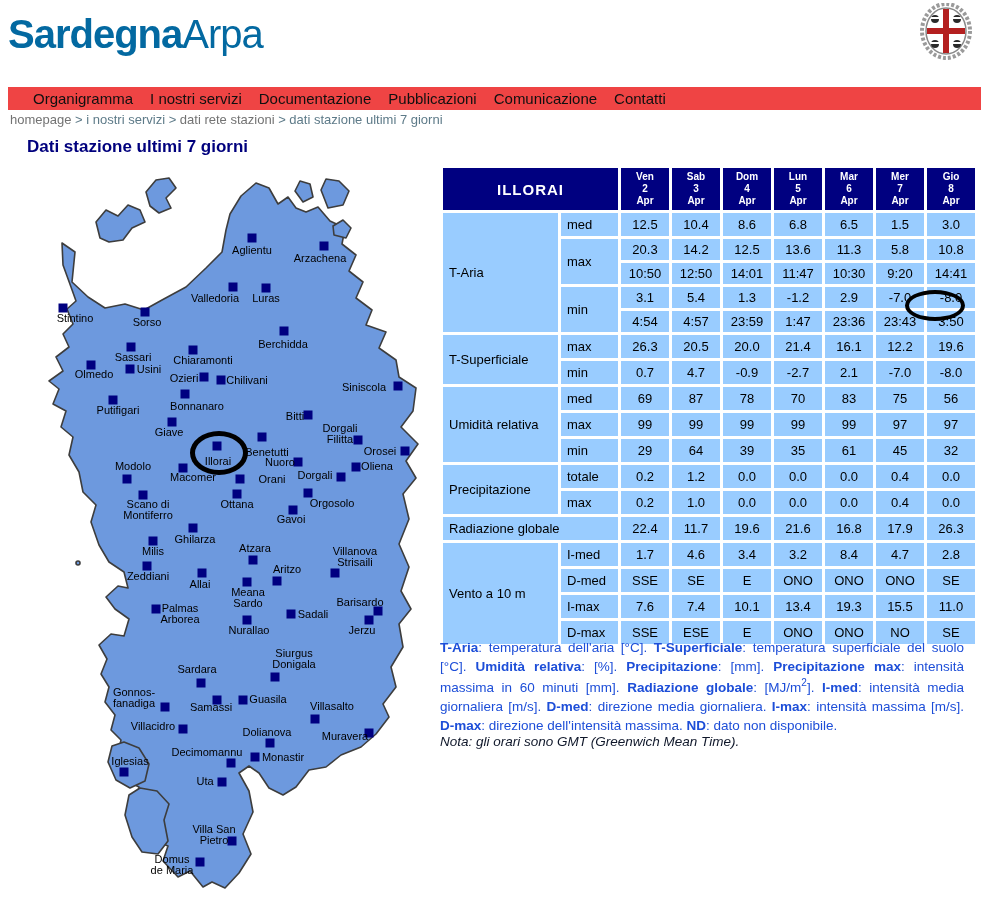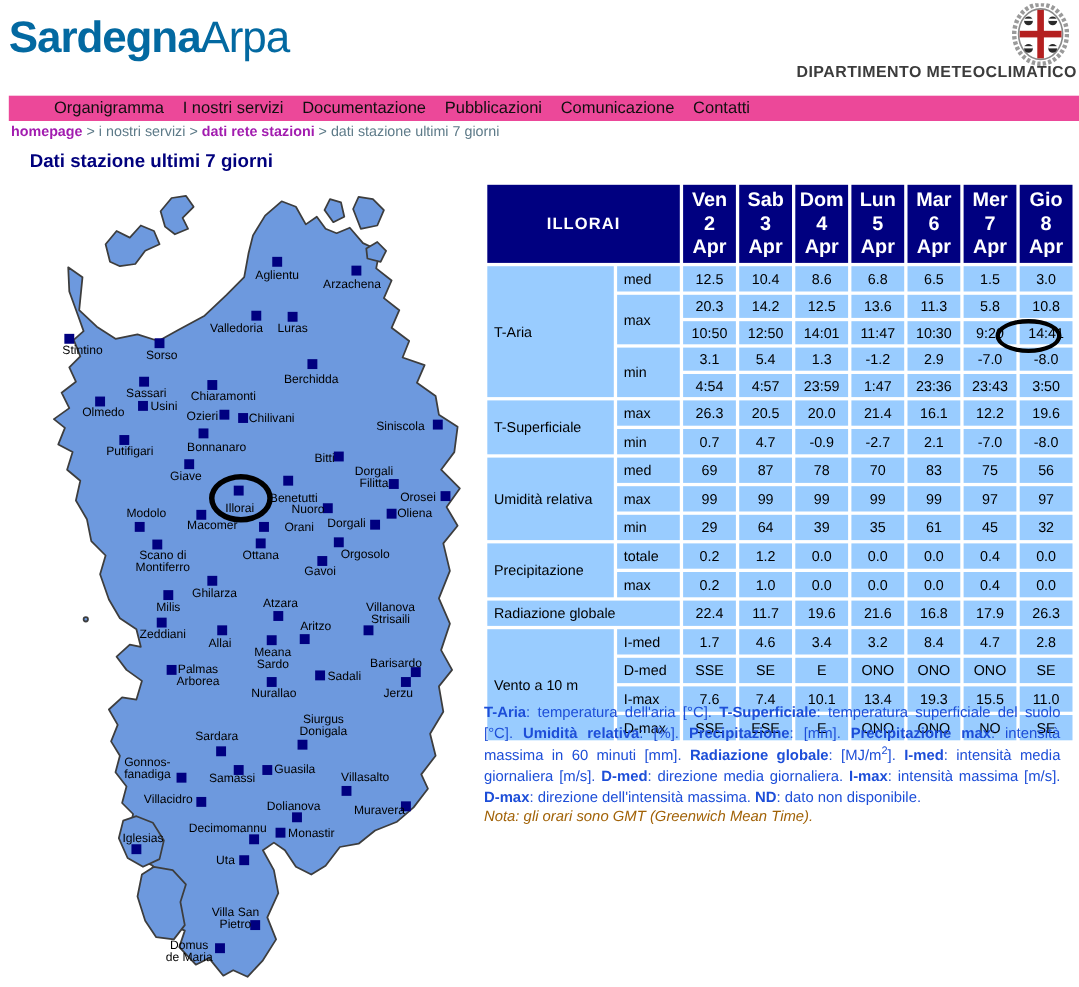--- a/index.html
+++ b/index.html
@@ -6,50 +6,50 @@
   body{width:981px;font-family:"Liberation Sans",sans-serif;}
   #page{position:relative;width:981px;height:897px;background:#fff;overflow:hidden;}
 
   .logo{position:absolute;left:8px;top:12px;font-size:40px;color:#0369a1;letter-spacing:-1px;}
   .logo .lb{font-weight:700;}
   .logo .ll{font-weight:400;}
 
   .emblem{position:absolute;left:920px;top:3px;}
   .dept{position:absolute;right:2px;top:58px;font-size:14.5px;font-weight:700;color:#3c3c3c;letter-spacing:.4px;}
 
-  .navbar{position:absolute;left:8px;top:87px;width:973px;height:23px;background:#ec4899;
-          display:flex;align-items:center;gap:17px;padding-left:41px;box-sizing:border-box;
+  .navbar{position:absolute;left:8px;top:87px;width:973px;height:23px;background:#ef4444;
+          display:flex;align-items:center;gap:17px;padding-left:25px;box-sizing:border-box;
           font-size:15px;color:#101010;}
   .nav-item{cursor:pointer;white-space:nowrap;}
 
   .breadcrumb{position:absolute;left:10px;top:112px;font-size:13px;color:#5d7a88;}
   .bc-item{cursor:pointer;}
-  .bc-item.bold{font-weight:700;color:#a21caf;}
+  .bc-item.bold{font-weight:400;color:#737373;}
   .bc-sep{color:#5d7a88;}
 
   .page-title{position:absolute;left:27px;top:137px;font-size:17px;font-weight:700;color:#00007d;}
 
   .map-svg{position:absolute;left:20px;top:170px;}
   .map-svg text{font-family:"Liberation Sans",sans-serif;font-size:11px;fill:#000;cursor:pointer;}
 
   table.data{position:absolute;left:440px;top:165px;border-collapse:separate;border-spacing:3px;}
   table.data th{background:#000080;color:#fff;font-weight:700;}
   table.data td{background:#99CCFF;font-size:13px;height:21px;color:#000;}
   th.station{font-size:15px;letter-spacing:1px;width:161px;}
-  th.day{width:48px;font-size:18px;line-height:1.2;padding:3px 0;text-align:center;}
+  th.day{width:48px;font-size:10px;line-height:1.2;padding:3px 0;text-align:center;}
   td.lbl{text-align:left;padding-left:6px;margin-left:46px;}
   td.group{width:108px;}
   td.sub{width:50px;}
   td.val{width:48px;text-align:center;padding:0;}
 
   .legend{position:absolute;left:440px;top:638px;width:524px;font-size:13.5px;line-height:1.42;
           text-align:justify;color:#1d4ed8;}
   .legend .b{font-weight:700;}
   .legend sup{font-size:10px;}
-  .note{position:absolute;left:440px;top:734px;width:524px;font-size:13.5px;font-style:italic;color:#a16207;}
+  .note{position:absolute;left:440px;top:734px;width:524px;font-size:13.5px;font-style:italic;color:#0f172a;}
 
   .annot{position:absolute;border:4px solid #000;border-radius:50%;box-sizing:border-box;background:transparent;}
   #annot-table{left:905px;top:290px;width:60px;height:31px;}
   #annot-map{left:190px;top:431px;width:58px;height:44px;border-width:5px;}
 </style>
 </head>
 <body>
 
 <div id="page">
 
@@ -62,21 +62,20 @@
     <rect x="7" y="25" width="38" height="6" fill="#b42020"></rect>
     <circle cx="15" cy="16" r="4" fill="#2a2a2a"></circle>
       <rect x="11" y="14" width="8" height="2" fill="#fff"></rect>
     <circle cx="37" cy="16" r="4" fill="#2a2a2a"></circle>
       <rect x="33" y="14" width="8" height="2" fill="#fff"></rect>
     <circle cx="15" cy="41" r="4" fill="#2a2a2a"></circle>
       <rect x="11" y="39" width="8" height="2" fill="#fff"></rect>
     <circle cx="37" cy="41" r="4" fill="#2a2a2a"></circle>
       <rect x="33" y="39" width="8" height="2" fill="#fff"></rect>
   </svg>
-  <div class="dept">DIPARTIMENTO METEOCLIMATICO</div>
 
   <div class="navbar">
       <span class="nav-item">Organigramma</span>
       <span class="nav-item">I nostri servizi</span>
       <span class="nav-item">Documentazione</span>
       <span class="nav-item">Pubblicazioni</span>
       <span class="nav-item">Comunicazione</span>
       <span class="nav-item">Contatti</span>
     </div>
 

